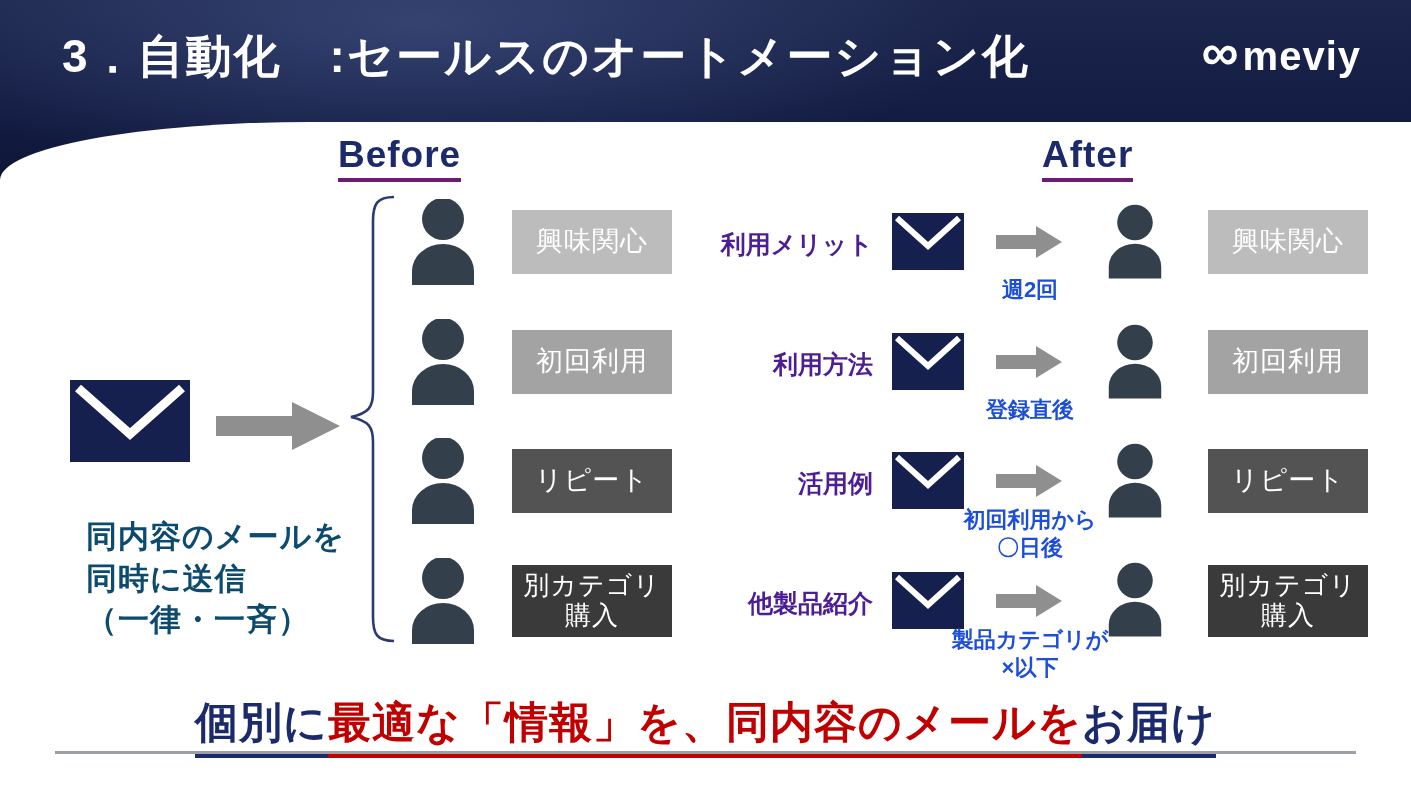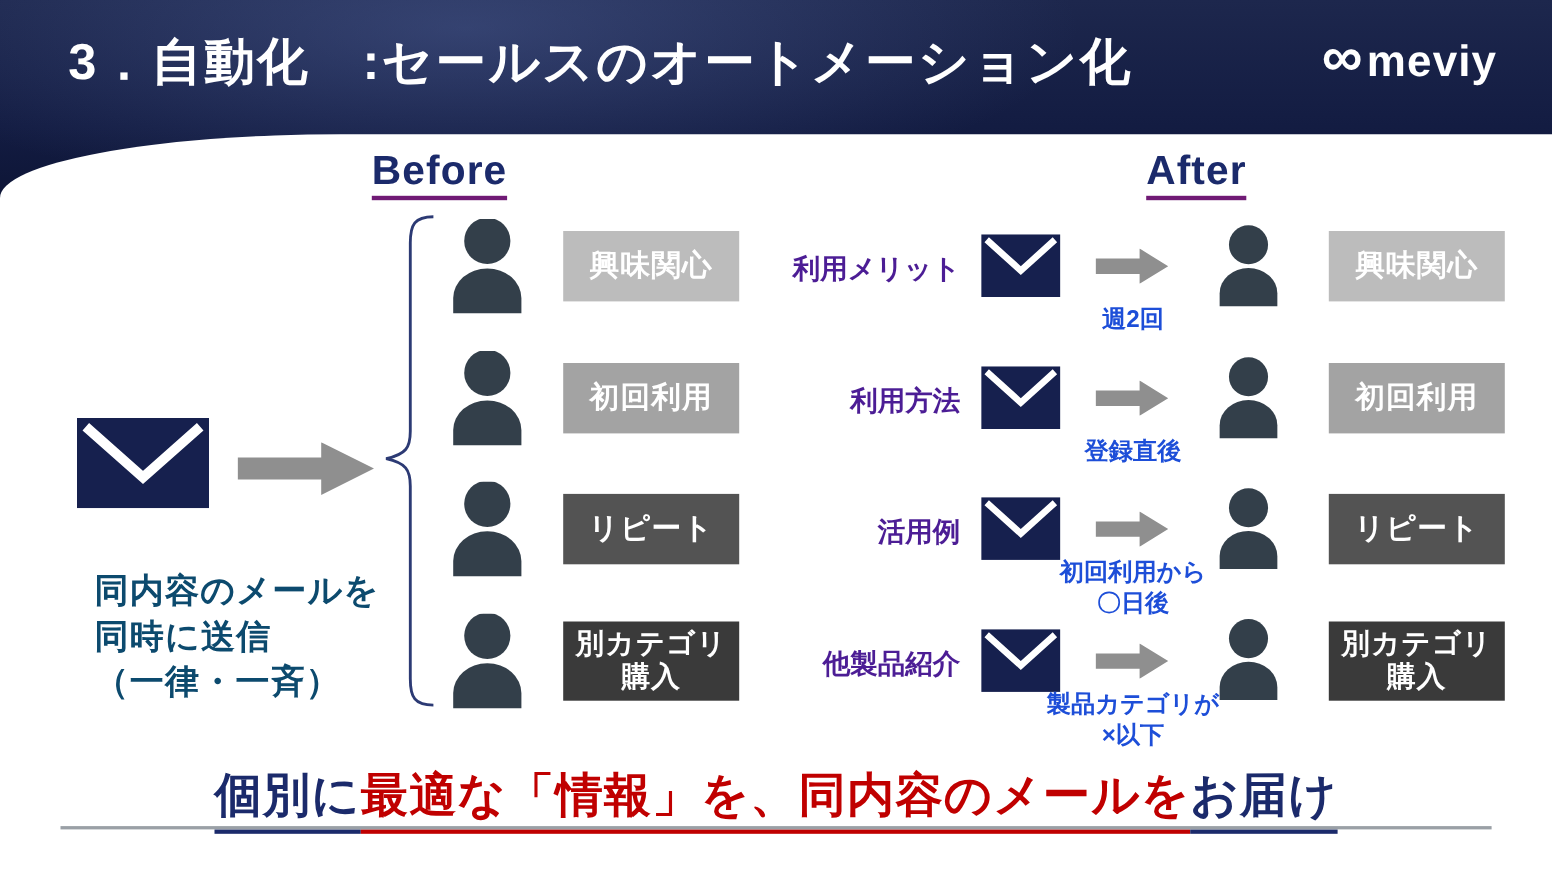--- a/index.html
+++ b/index.html
@@ -31,21 +31,21 @@
   .col-head {
     position:absolute; top:134px; color:#1b2a6b; font-size:37px; font-weight:bold;
     letter-spacing:1px; border-bottom:4px solid #701a75; padding-bottom:1px; line-height:1.15;
   }
   .head-before { left:338px; }
   .head-after  { left:1042px; }
   
   .abs { position:absolute; }
   .seg-box {
     position:absolute; width:160px; height:64px; display:flex; align-items:center;
-    justify-content:center; color:#ffffff; font-weight:bold; font-size:27px;
+    justify-content:center; color:#ffffff; font-weight:normal; font-size:27px;
     text-align:center; letter-spacing:1px; line-height:1.15;
   }
   .seg-box.tall { height:72px; font-size:26px; }
   .preline { white-space:pre-line; }
   .caption {
     position:absolute; left:86px; top:496px; width:300px; color:#0c4a6e;
     font-size:31px; font-weight:bold; line-height:1.34; letter-spacing:1px;margin-top:20px;
   }
   .mail-label {
     position:absolute; left:720px; width:153px; text-align:right;

